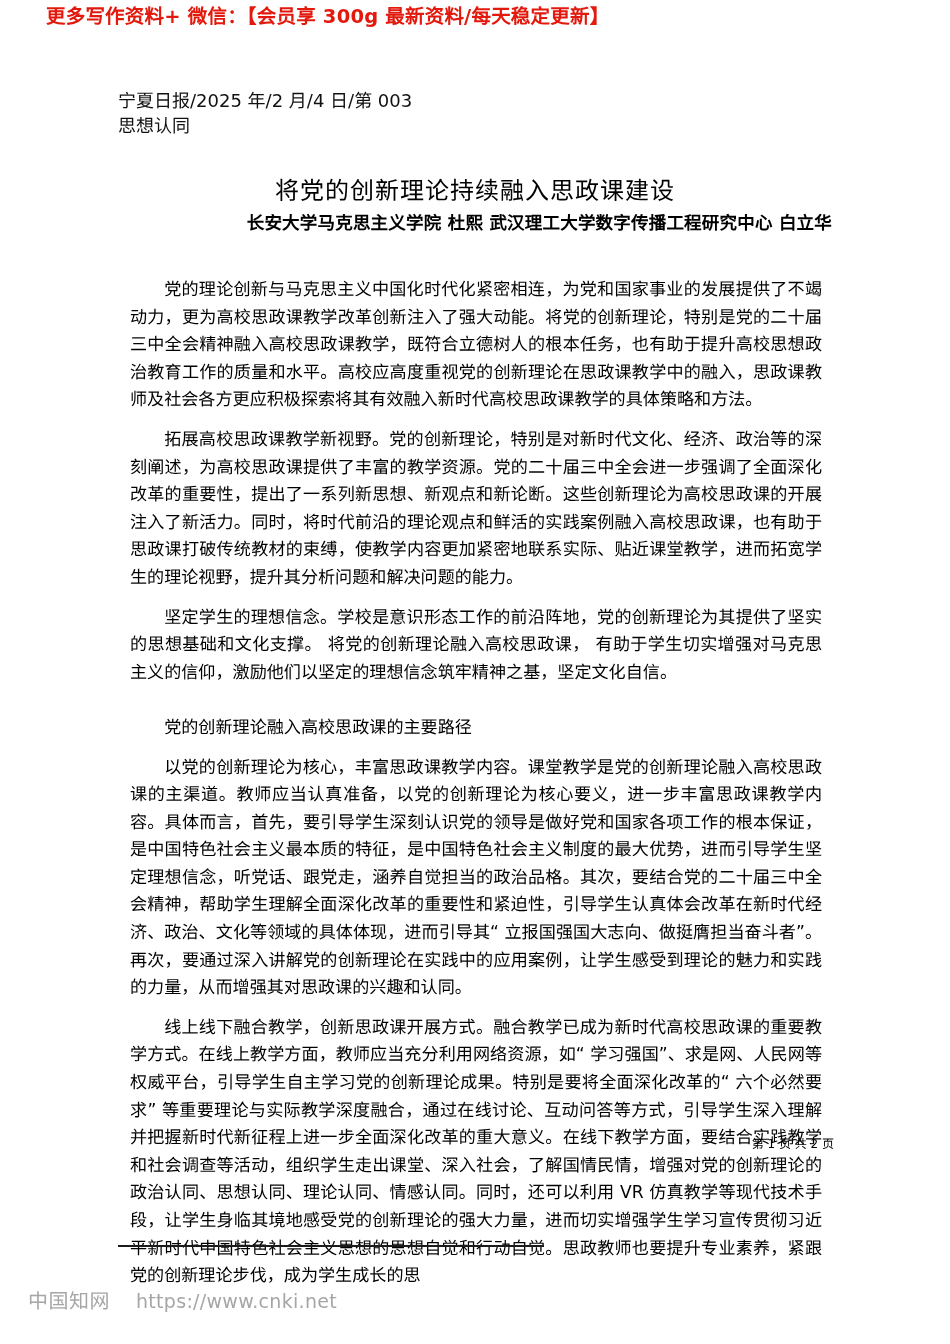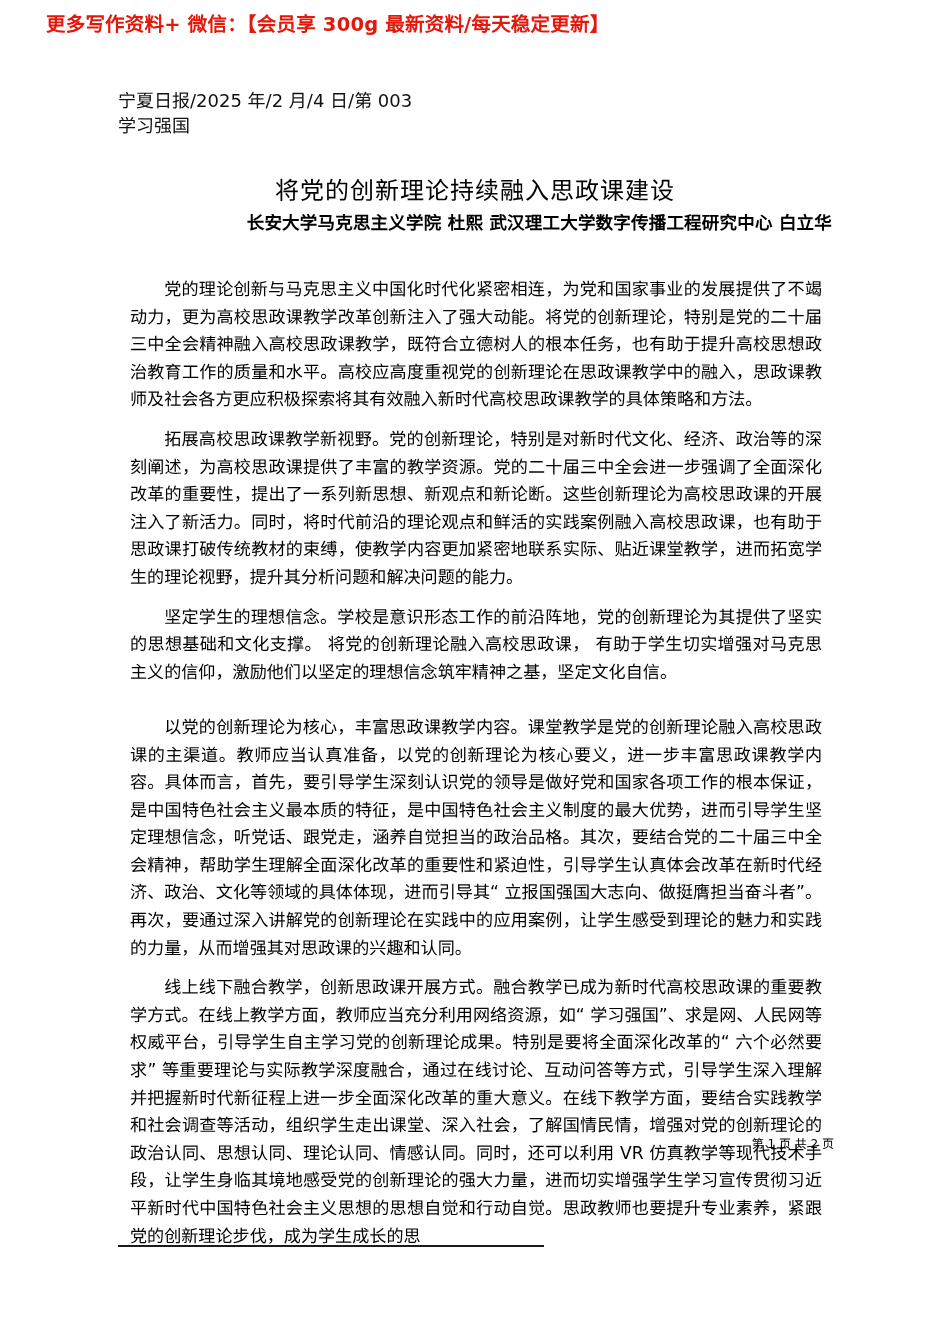--- a/index.html
+++ b/index.html
@@ -19,21 +19,21 @@
   }
   .page {
     position: absolute;
     inset: 0;
   }
 
   
   .promo {
     position: absolute;
     left: 46px;
-    top: 12px;
+    top: 4px;
     font-family: "DejaVu Sans", "Liberation Sans", sans-serif;
     font-weight: 700;
     font-size: 19.5px;
     line-height: 26px;
     letter-spacing: 0.2px;
     white-space: nowrap;
   }
 
   
   .masthead {
@@ -143,33 +143,38 @@
 </style>
 </head>
 <body>
 
 <div class="page">
 
   <div class="promo" style="color:#e2190c">更多写作资料+ 微信：【会员享 300g 最新资料/每天稳定更新】</div>
 
   <div class="masthead">
     <span>宁夏日报/2025 年/2 月/4 日/第 003</span>
-    <span class="l2">学习强国</span>
+    <span class="l2">思想认同</span>
   </div>
 
   <h1 class="doc-title">将党的创新理论持续融入思政课建设</h1>
 
   <div class="authors">长安大学马克思主义学院  杜熙  武汉理工大学数字传播工程研究中心  白立华</div>
 
   <div class="body-text">
     <p>党的理论创新与马克思主义中国化时代化紧密相连，为党和国家事业的发展提供了不竭动力，更为高校思政课教学改革创新注入了强大动能。将党的创新理论，特别是党的二十届三中全会精神融入高校思政课教学，既符合立德树人的根本任务，也有助于提升高校思想政治教育工作的质量和水平。高校应高度重视党的创新理论在思政课教学中的融入，思政课教师及社会各方更应积极探索将其有效融入新时代高校思政课教学的具体策略和方法。</p>
     <p>拓展高校思政课教学新视野。党的创新理论，特别是对新时代文化、经济、政治等的深刻阐述，为高校思政课提供了丰富的教学资源。党的二十届三中全会进一步强调了全面深化改革的重要性，提出了一系列新思想、新观点和新论断。这些创新理论为高校思政课的开展注入了新活力。同时，将时代前沿的理论观点和鲜活的实践案例融入高校思政课，也有助于思政课打破传统教材的束缚，使教学内容更加紧密地联系实际、贴近课堂教学，进而拓宽学生的理论视野，提升其分析问题和解决问题的能力。</p>
     <p class="spacer-after">坚定学生的理想信念。学校是意识形态工作的前沿阵地，党的创新理论为其提供了坚实的思想基础和文化支撑。 将党的创新理论融入高校思政课， 有助于学生切实增强对马克思主义的信仰，激励他们以坚定的理想信念筑牢精神之基，坚定文化自信。</p>
+    <p>党的创新理论融入高校思政课的主要路径</p>
     <p>以党的创新理论为核心，丰富思政课教学内容。课堂教学是党的创新理论融入高校思政课的主渠道。教师应当认真准备，以党的创新理论为核心要义，进一步丰富思政课教学内容。具体而言，首先，要引导学生深刻认识党的领导是做好党和国家各项工作的根本保证，是中国特色社会主义最本质的特征，是中国特色社会主义制度的最大优势，进而引导学生坚定理想信念，听党话、跟党走，涵养自觉担当的政治品格。其次，要结合党的二十届三中全会精神，帮助学生理解全面深化改革的重要性和紧迫性，引导学生认真体会改革在新时代经济、政治、文化等领域的具体体现，进而引导其“ 立报国强国大志向、做挺膺担当奋斗者”。再次，要通过深入讲解党的创新理论在实践中的应用案例，让学生感受到理论的魅力和实践的力量，从而增强其对思政课的兴趣和认同。</p>
     <p>线上线下融合教学，创新思政课开展方式。融合教学已成为新时代高校思政课的重要教学方式。在线上教学方面，教师应当充分利用网络资源，如“ 学习强国”、求是网、人民网等权威平台，引导学生自主学习党的创新理论成果。特别是要将全面深化改革的“ 六个必然要求” 等重要理论与实际教学深度融合，通过在线讨论、互动问答等方式，引导学生深入理解并把握新时代新征程上进一步全面深化改革的重大意义。在线下教学方面，要结合实践教学和社会调查等活动，组织学生走出课堂、深入社会，了解国情民情，增强对党的创新理论的政治认同、思想认同、理论认同、情感认同。同时，还可以利用 VR 仿真教学等现代技术手段，让学生身临其境地感受党的创新理论的强大力量，进而切实增强学生学习宣传贯彻习近平新时代中国特色社会主义思想的思想自觉和行动自觉。思政教师也要提升专业素养，紧跟党的创新理论步伐，成为学生成长的思</p>
   </div>
 
   <div class="page-number">第 1 页 共 2 页</div>
 
   <div class="bottom-rule"></div>
 
+  <div class="watermark">
+    <span class="wm-name">中国知网</span>
+    <span class="wm-url">https://www.cnki.net</span>
+  </div>
 
 </div>
 
 </body></html>

